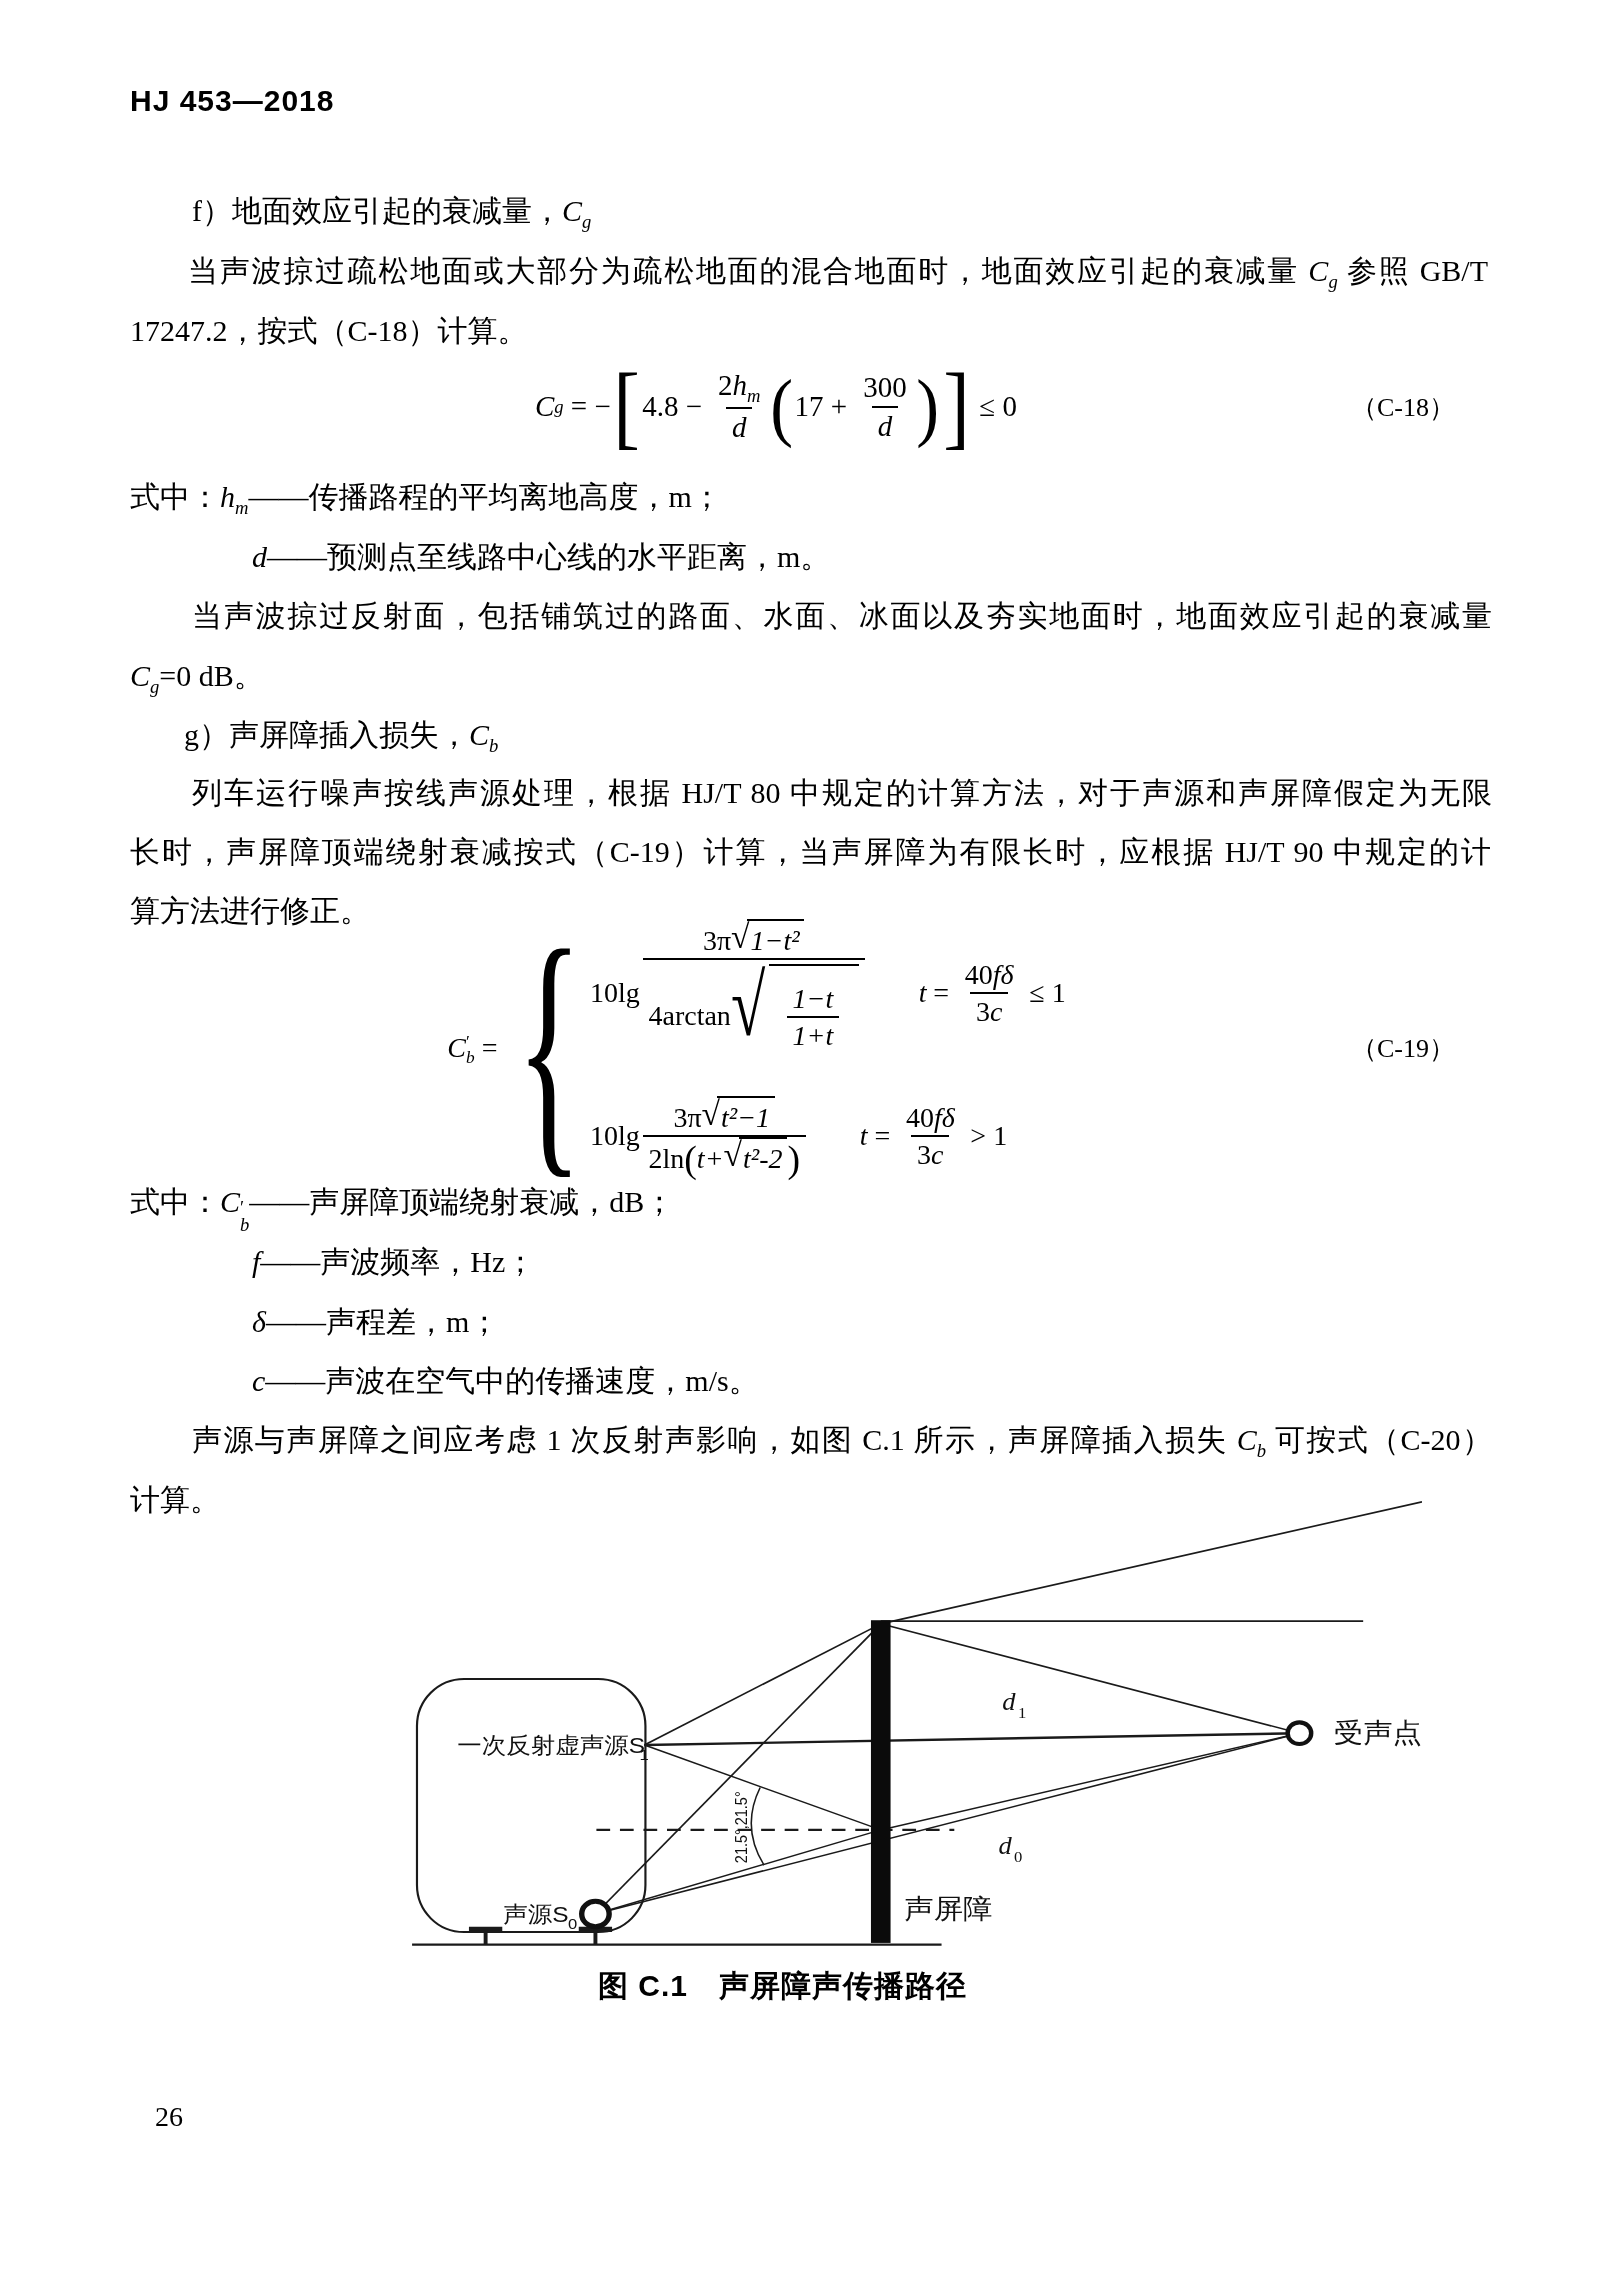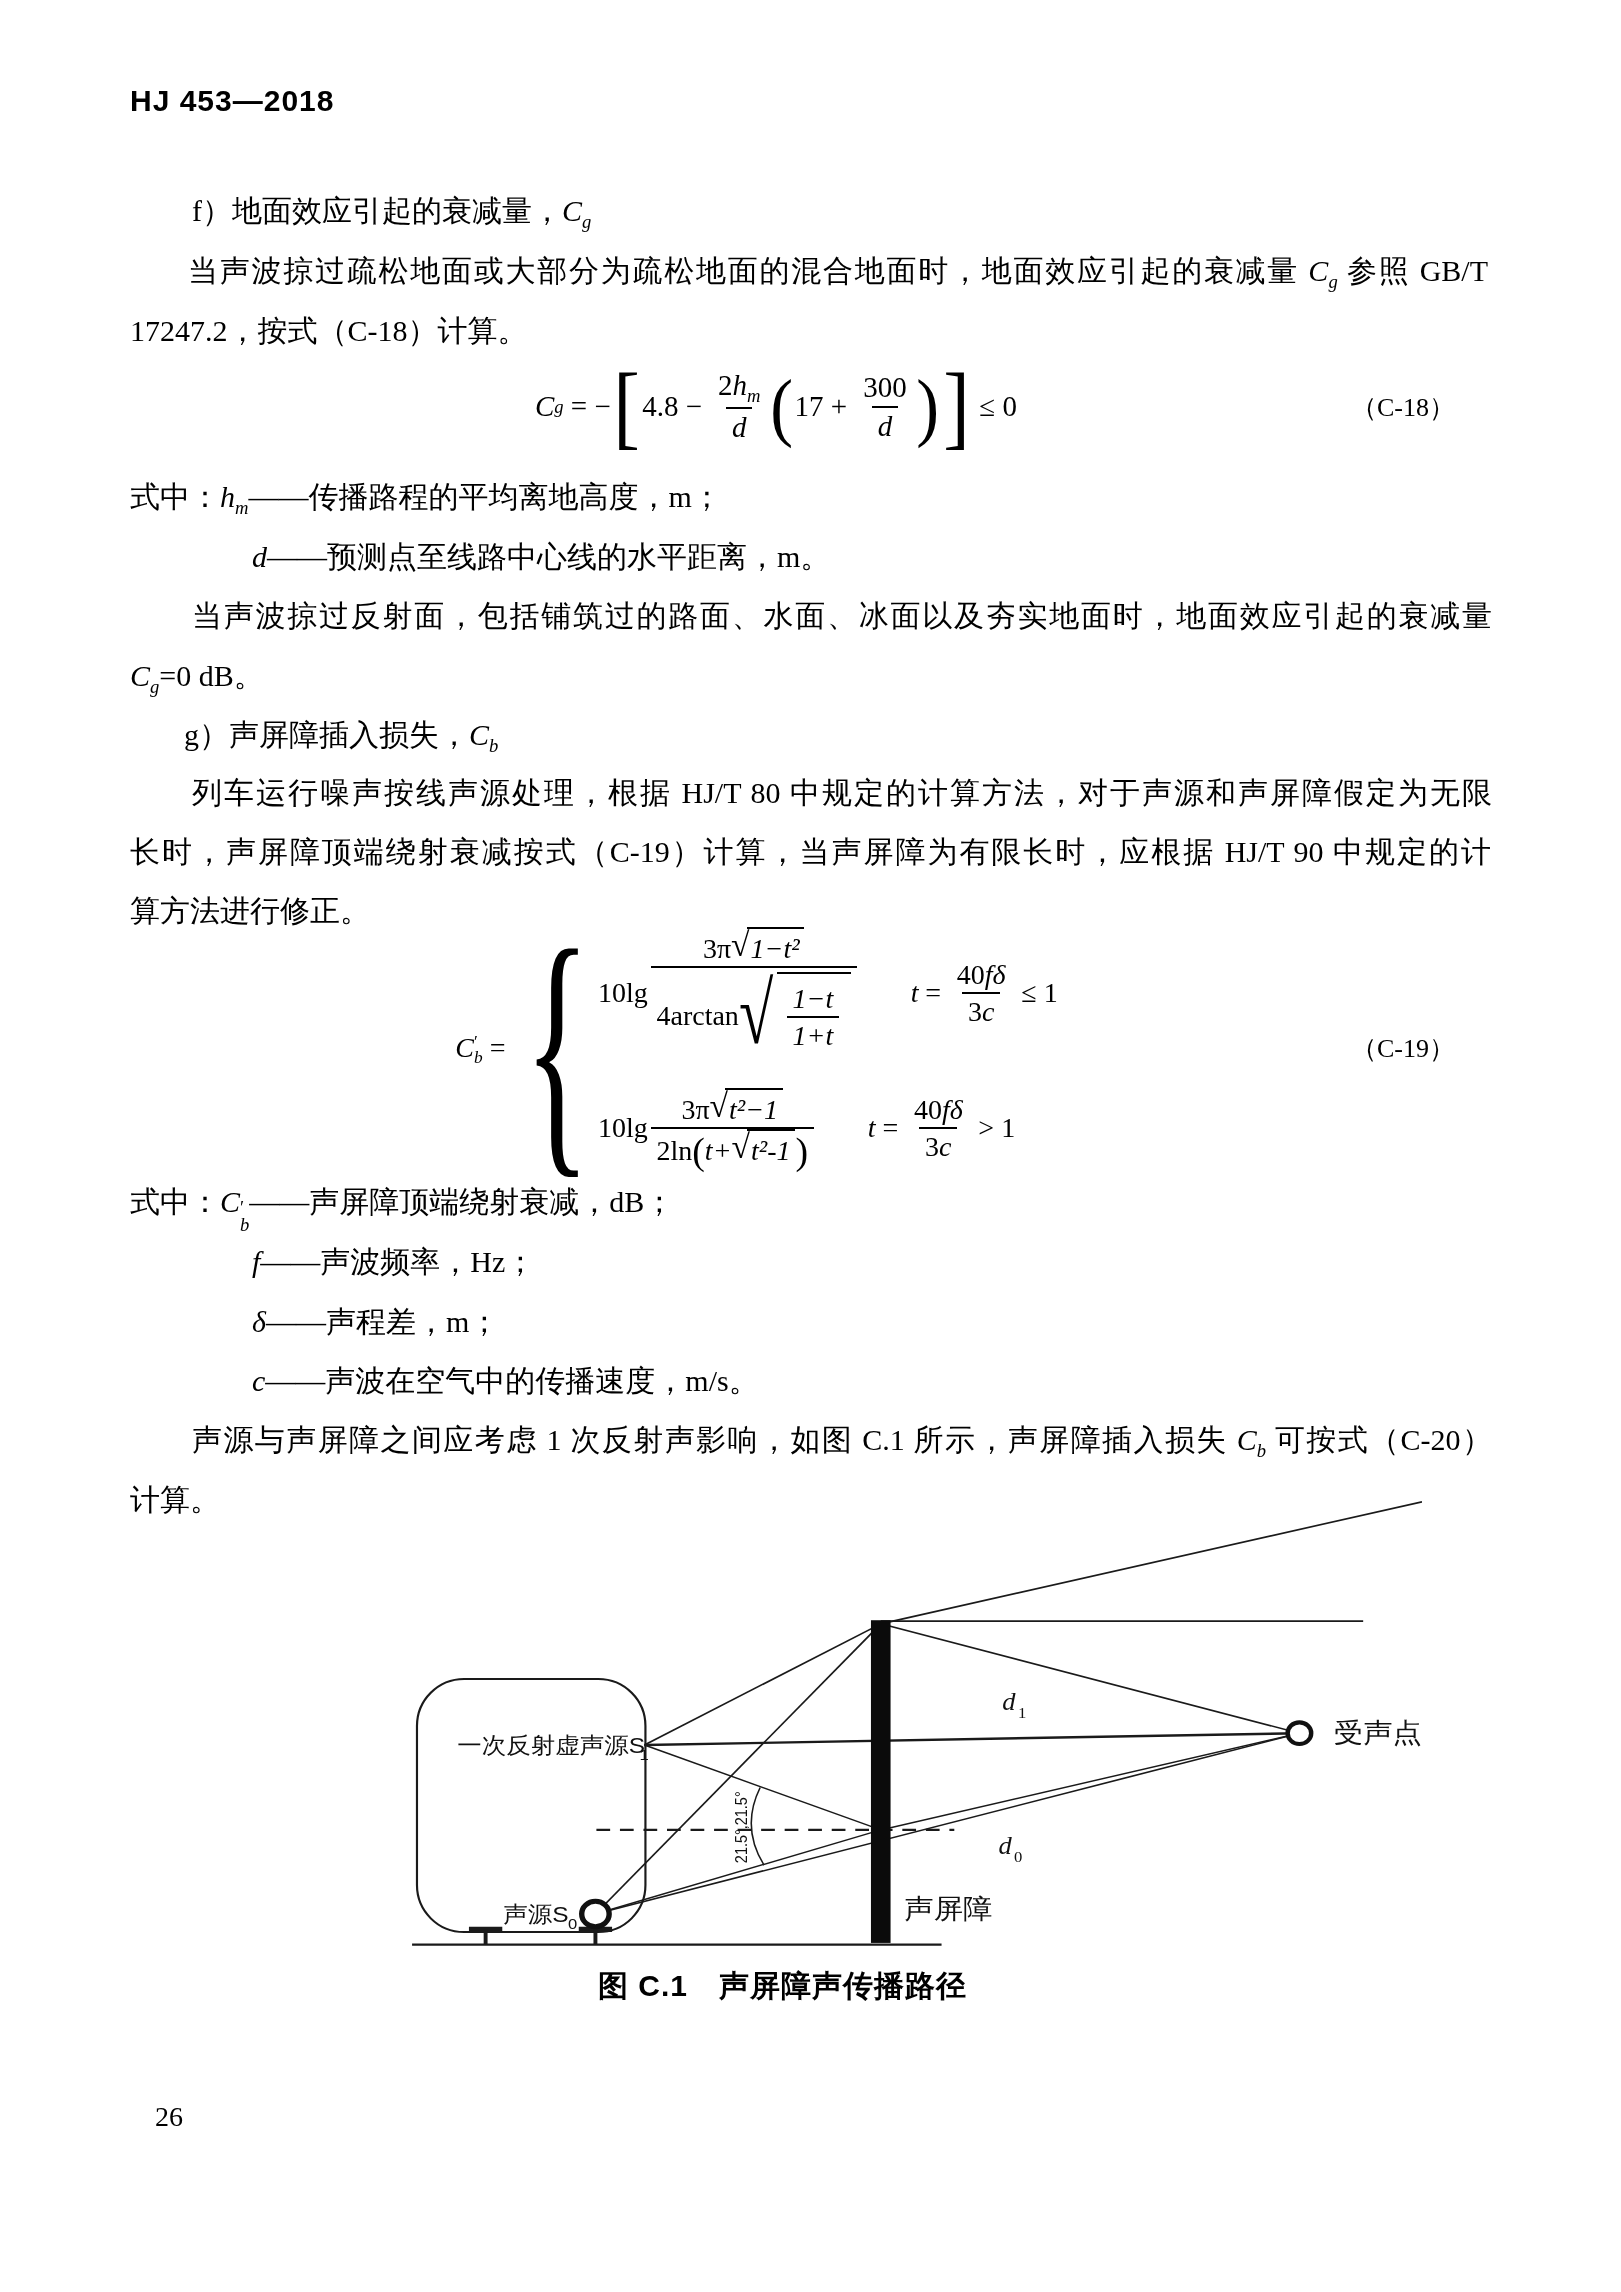--- a/index.html
+++ b/index.html
@@ -109,21 +109,21 @@
                   <span>3π</span>
                   <span class="sqrt">
                     <span class="sg">√</span>
                     <span class="bd">1−t²</span>
                   </span>
                 </span>
               <span class="den" style="display:inline-flex;align-items:center;padding-top:3.9px;">
                   <span>4arctan</span>
                   <span class="sqrt deep">
                     <span class="sg">√</span>
-                    <span class="bd"><span class="frac" style="margin:4px;"><span class="num"><i>1−t</i></span><span class="den"><i>1+t</i></span></span></span>
+                    <span class="bd"><span class="frac" style="margin:12px;"><span class="num"><i>1−t</i></span><span class="den"><i>1+t</i></span></span></span>
                   </span>
                 </span>
             </span>
             <span class="cond">
               <i>t</i>
                 <span>=</span>
               <span class="frac">
                   <span class="num"><span>40</span><i>fδ</i></span>
                   <span class="den"><span>3</span><i>c</i></span>
                 </span>
@@ -139,21 +139,21 @@
                     <span class="sg">√</span>
                     <span class="bd">t²−1</span>
                   </span>
                 </span>
               <span class="den" style="display:inline-flex;align-items:flex-end;padding-top:0;">
                   <span>2ln</span>
                   <span style="font-size:1.35em;line-height:.9;">(</span>
                   <i>t+</i>
                   <span class="sqrt">
                     <span class="sg">√</span>
-                    <span class="bd">t²-1</span>
+                    <span class="bd">t²-2</span>
                   </span>
                   <span style="font-size:1.35em;line-height:.9;">)</span>
                 </span>
             </span>
             <span class="cond">
               <i>t</i>
                 <span>=</span>
               <span class="frac">
                   <span class="num"><span>40</span><i>fδ</i></span>
                   <span class="den"><span>3</span><i>c</i></span>

